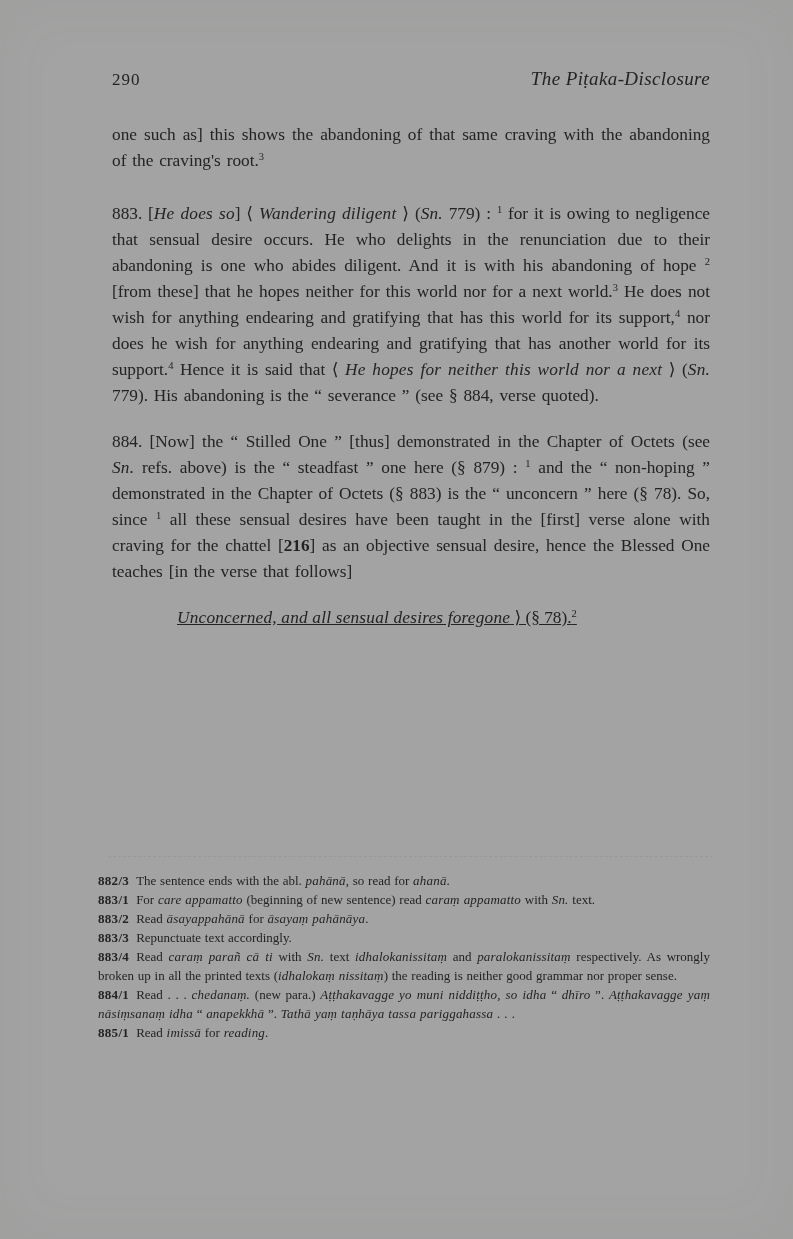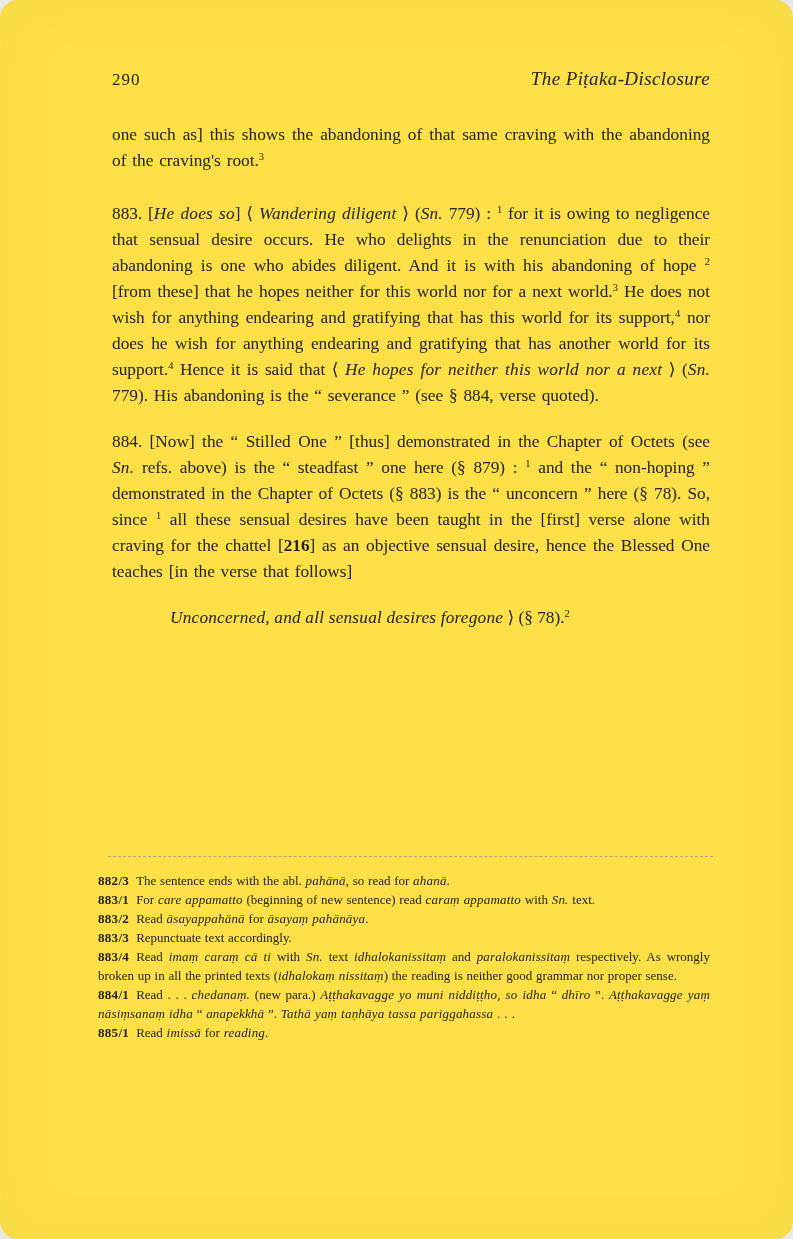--- a/index.html
+++ b/index.html
@@ -1,25 +1,24 @@
 <!DOCTYPE html>
 <html><head>
 <meta charset="utf-8">
 <style>
   html,body{margin:0;padding:0;}
   body{background:#e8e8e4;font-family:"Liberation Serif", serif;}
   .page{
     position:relative;
     width:793px;height:1239px;
     margin:0 auto;
-    background:#fde047;
+    background:#a3a3a3;
     color:#232323;
     overflow:hidden;
     box-shadow:inset 0 0 60px rgba(120,110,90,0.06);
-    border-radius:18px;
   }
   .header{
     position:absolute;top:68px;left:112px;right:83px;height:28px;
   }
   .pagenum{
     position:absolute;left:0;top:2px;
     font-size:17px;letter-spacing:1px;
   }
   .running-title{
     display:block;text-align:right;
@@ -34,21 +33,21 @@
     text-align:justify;
     word-spacing:1.5px;
   }
   .body-col p.lead{margin-bottom:27px;}
   sup{
     font-size:10.5px;line-height:0;vertical-align:6px;
     letter-spacing:0;
   }
   .verse{margin:4px 0 24px 48px;}
   .verse .verse-line{text-align:left;margin:0;}
-  .verse .verse-line.l2{margin-left:10px;}
+  .verse .verse-line.l2{margin-left:17px;text-decoration:underline;}
   .footnote-rule{
     position:absolute;top:856px;left:108px;right:80px;
     border-top:1px dashed #989890;
     opacity:.8;
   }
   .footnotes{
     position:absolute;top:871px;left:98px;right:83px;
     font-size:13px;line-height:19px;
   }
   .footnotes p{
@@ -75,17 +74,17 @@
       </div>
     </div>
 
   <div class="footnote-rule"></div>
 
   <div class="footnotes" id="footnotes">
       <p><span class="fn-label">882/3</span>The sentence ends with the abl. <i>pahānā</i>, so read for <i>ahanā</i>.</p>
       <p><span class="fn-label">883/1</span>For <i>care appamatto</i> (beginning of new sentence) read <i>caraṃ appamatto</i> with <i>Sn.</i> text.</p>
       <p><span class="fn-label">883/2</span>Read <i>āsayappahānā</i> for <i>āsayaṃ pahānāya</i>.</p>
       <p><span class="fn-label">883/3</span>Repunctuate text accordingly.</p>
-      <p><span class="fn-label">883/4</span>Read <i>imaṃ caraṃ cā ti</i> with <i>Sn.</i> text <i>idhalokanissitaṃ</i> and <i>paralokanissitaṃ</i> respectively.  As wrongly broken up in all the printed texts (<i>idhalokaṃ nissitaṃ</i>) the reading is neither good grammar nor proper sense.</p>
+      <p><span class="fn-label">883/4</span>Read <i>caraṃ parañ cā ti</i> with <i>Sn.</i> text <i>idhalokanissitaṃ</i> and <i>paralokanissitaṃ</i> respectively.  As wrongly broken up in all the printed texts (<i>idhalokaṃ nissitaṃ</i>) the reading is neither good grammar nor proper sense.</p>
       <p><span class="fn-label">884/1</span>Read . . . <i>chedanaṃ.</i> (new para.) <i>Aṭṭhakavagge yo muni niddiṭṭho, so idha</i> “ <i>dhīro</i> ”.  <i>Aṭṭhakavagge yaṃ nāsiṃsanaṃ idha</i> “ <i>anapekkhā</i> ”.  <i>Tathā yaṃ taṇhāya tassa pariggahassa . . .</i></p>
       <p><span class="fn-label">885/1</span>Read <i>imissā</i> for <i>reading</i>.</p>
     </div>
 </div>
 
 </body></html>

